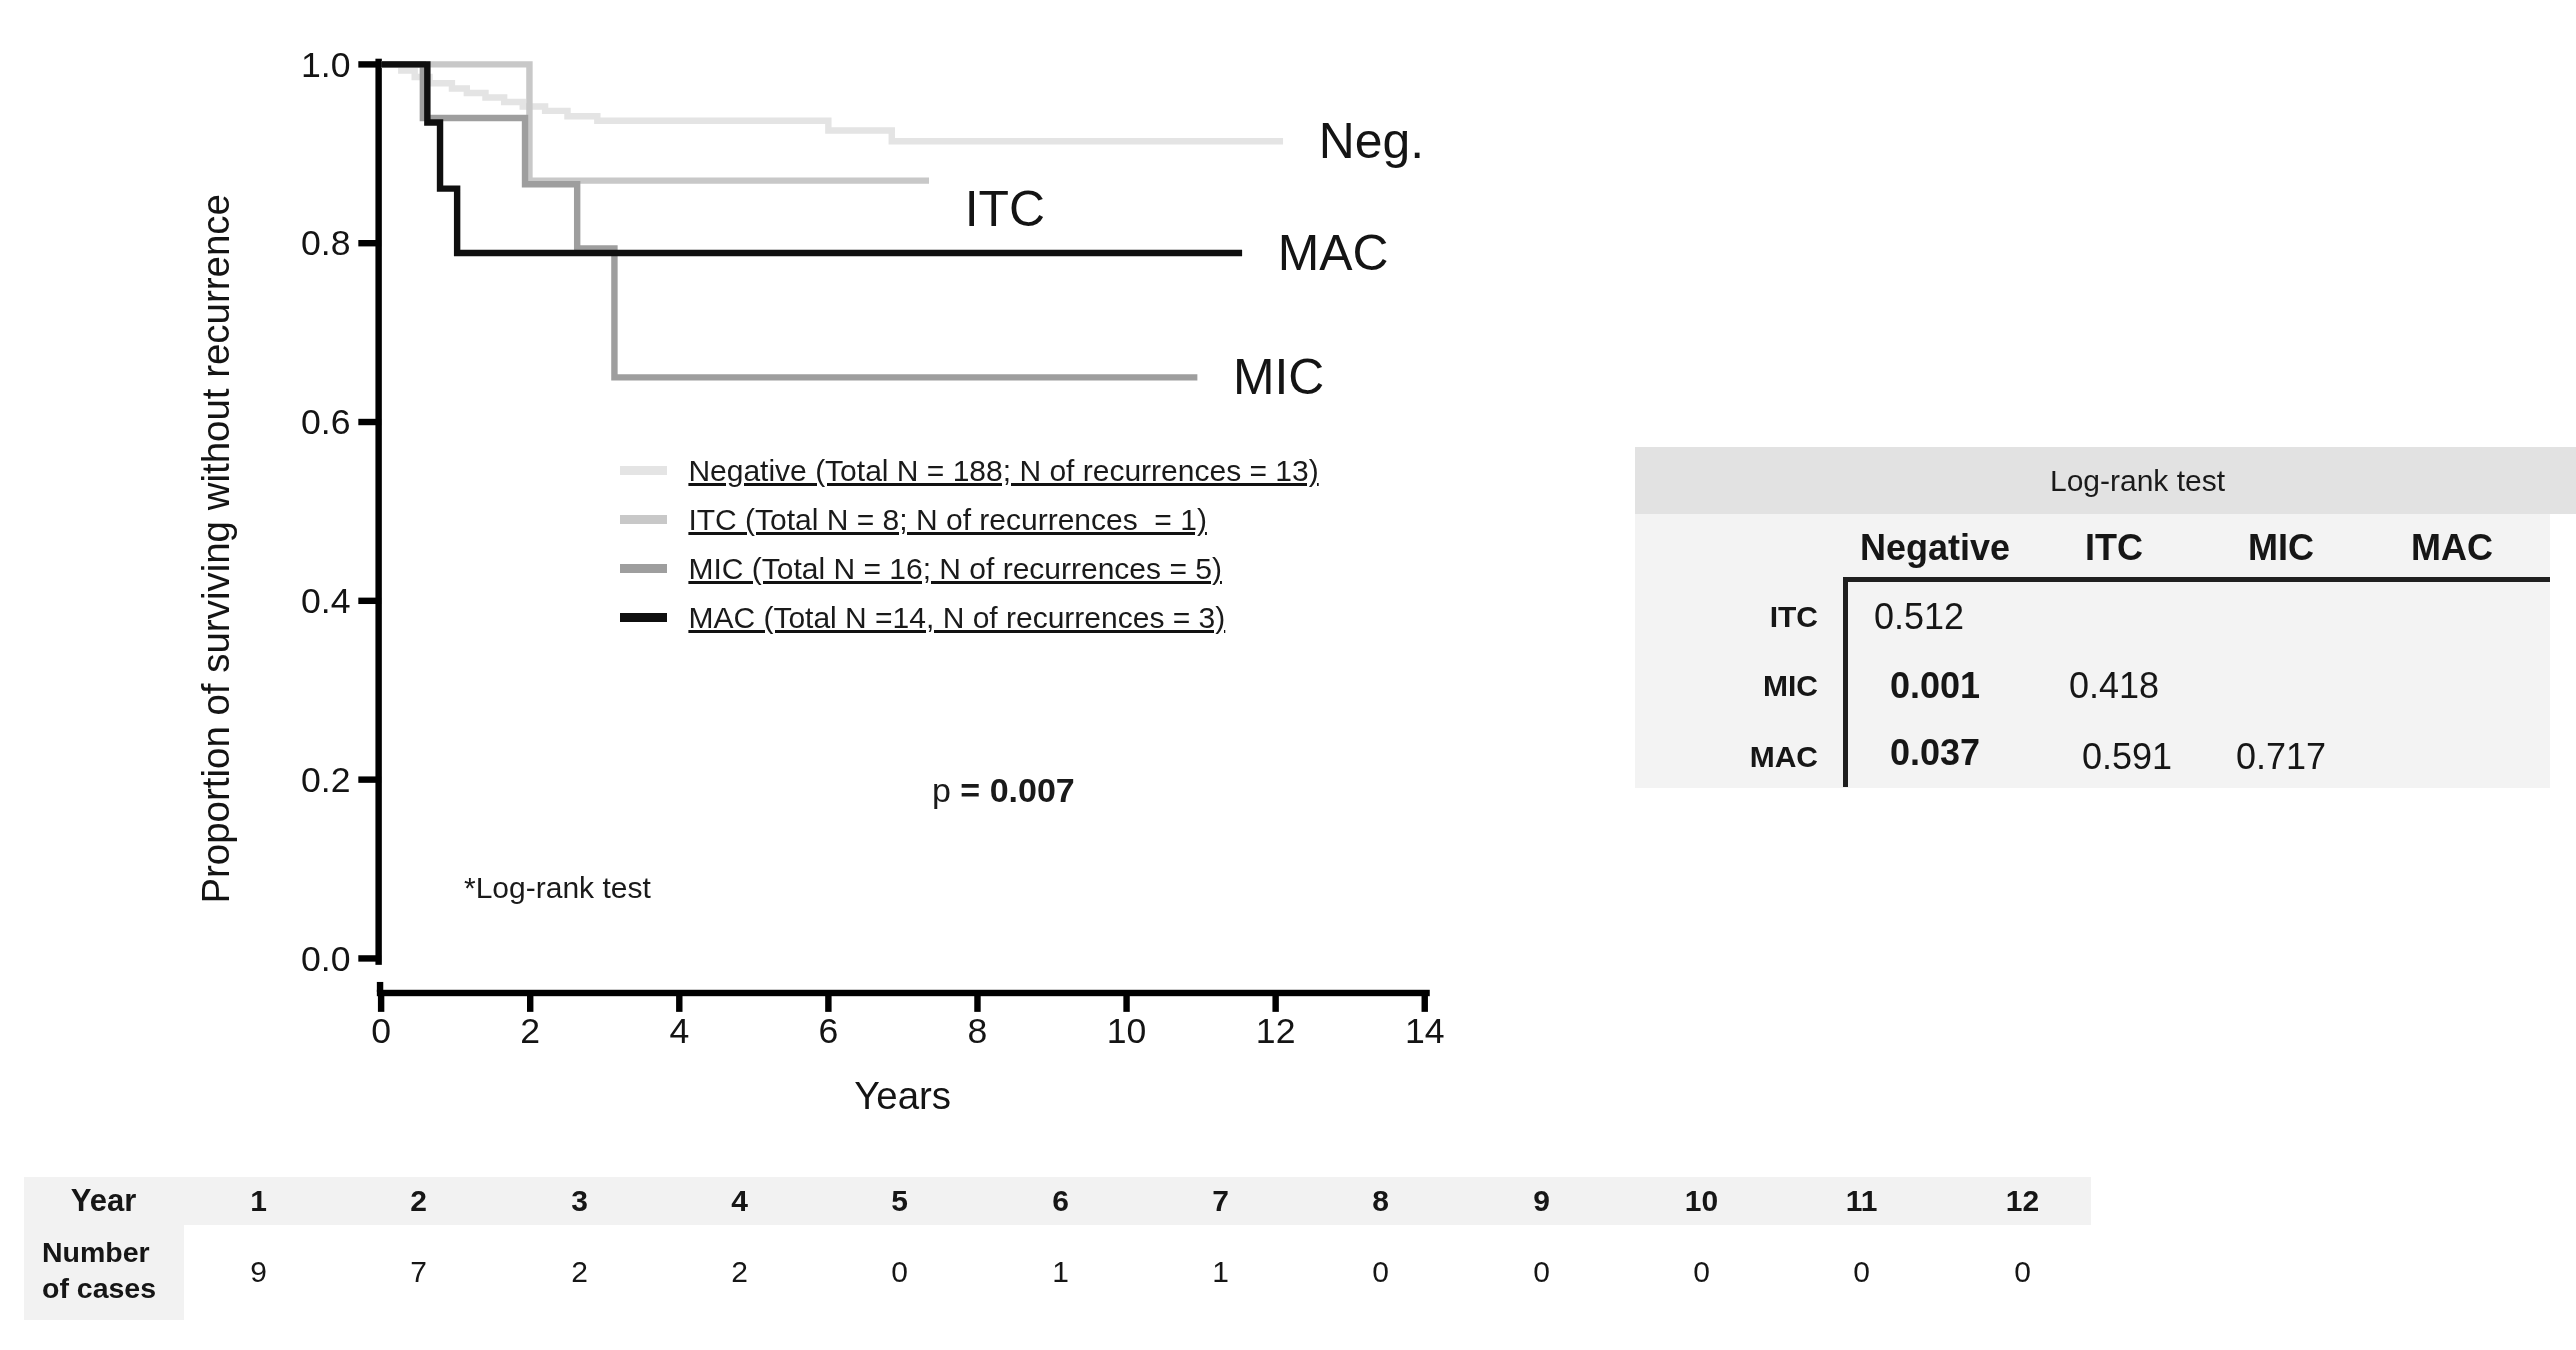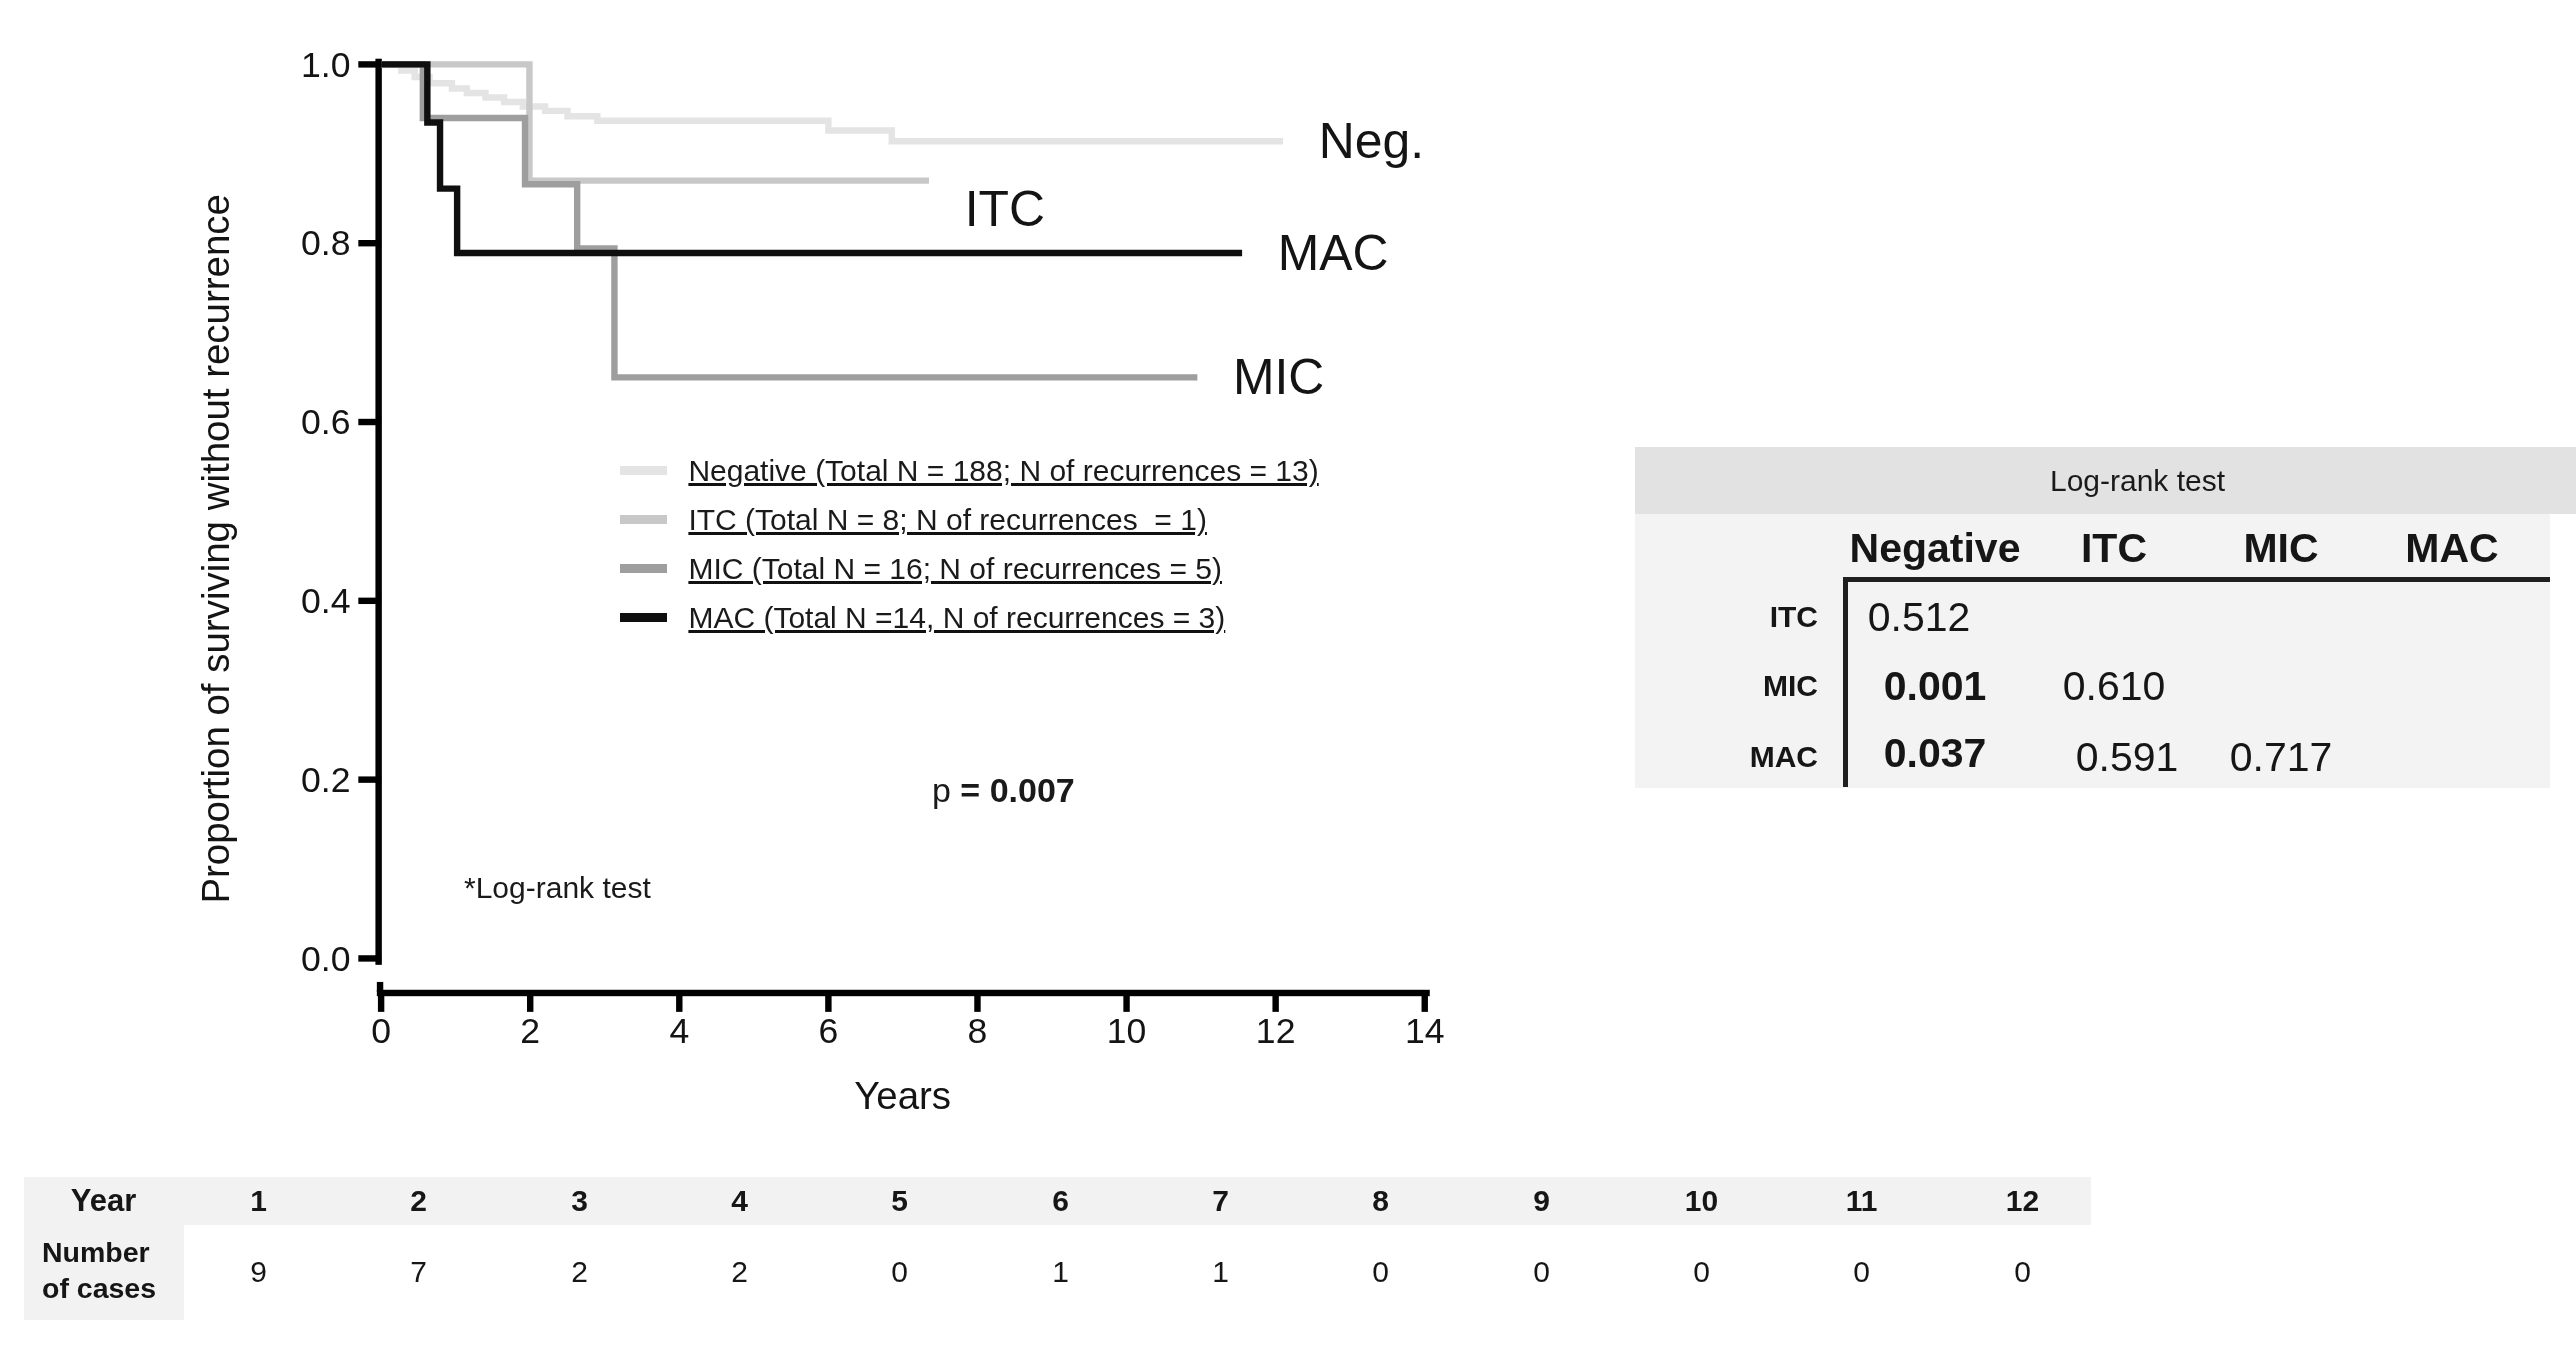--- a/index.html
+++ b/index.html
@@ -17,21 +17,21 @@
   .p-annot{position:absolute;left:932px;top:771px;font-size:34px;color:#1a1a1a;}
   .p-annot b{white-space:pre;}
   .footnote{position:absolute;left:464px;top:871px;font-size:30px;color:#1a1a1a;}
   
   .logrank{position:absolute;left:1635px;top:447px;width:915px;height:341px;}
   .logrank-title{position:absolute;left:0;top:0;width:100%;height:67px;background:#e2e2e2;
                  text-align:center;line-height:67px;font-size:30px;color:#1a1a1a;padding-left:45px;}
   .logrank-body{position:absolute;left:0;top:67px;width:100%;height:274px;background:#f3f3f3;}
   .lr-hline{position:absolute;left:208px;top:130px;width:707px;height:5px;background:#1f1f1f;}
   .lr-vline{position:absolute;left:208px;top:130px;width:5px;height:210px;background:#1f1f1f;}
-  .lr-cell{position:absolute;transform:translateX(-50%);font-size:41px;line-height:34px;
+  .lr-cell{position:absolute;transform:translateX(-50%);font-size:36px;line-height:34px;
            white-space:nowrap;color:#161616;}
   .lr-rowlabel{position:absolute;left:0;width:183px;text-align:right;font-weight:bold;
                font-size:30px;line-height:34px;color:#161616;}
   .bold{font-weight:bold;}
   
   .cases{position:absolute;left:23.5px;top:1177px;width:2067px;height:143px;}
   .cases-headband{position:absolute;left:0;top:0;width:2067px;height:48px;background:#f2f2f2;}
   .cases-labelcol{position:absolute;left:0;top:0;width:160px;height:143px;background:#f2f2f2;}
   .cases-year{position:absolute;left:0;top:0;width:160px;height:48px;text-align:center;
               line-height:48px;font-weight:bold;font-size:31px;color:#161616;}
@@ -120,21 +120,21 @@
   <span class="lr-cell bold" style="left:300px;top:84px;">Negative</span>
   <span class="lr-cell bold" style="left:479px;top:84px;">ITC</span>
   <span class="lr-cell bold" style="left:646px;top:84px;">MIC</span>
   <span class="lr-cell bold" style="left:817px;top:84px;">MAC</span>
 
   <span class="lr-rowlabel" style="top:153px;">ITC</span>
   <span class="lr-cell" style="left:284px;top:153px;">0.512</span>
 
   <span class="lr-rowlabel" style="top:222px;">MIC</span>
   <span class="lr-cell bold" style="left:300px;top:222px;">0.001</span>
-  <span class="lr-cell" style="left:479px;top:222px;">0.610</span>
+  <span class="lr-cell" style="left:479px;top:222px;">0.418</span>
 
   <span class="lr-rowlabel" style="top:293px;">MAC</span>
   <span class="lr-cell bold" style="left:300px;top:289px;text-align:right;">0.037</span>
   <span class="lr-cell" style="left:492px;top:293px;">0.591</span>
   <span class="lr-cell" style="left:646px;top:293px;">0.717</span>
 </div>
 
 <div class="cases">
   <div class="cases-headband"></div>
   <div class="cases-labelcol"></div>

